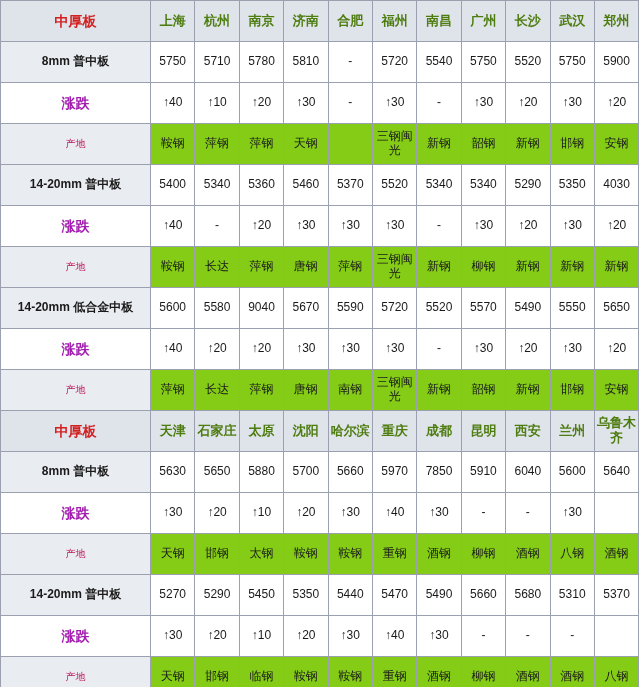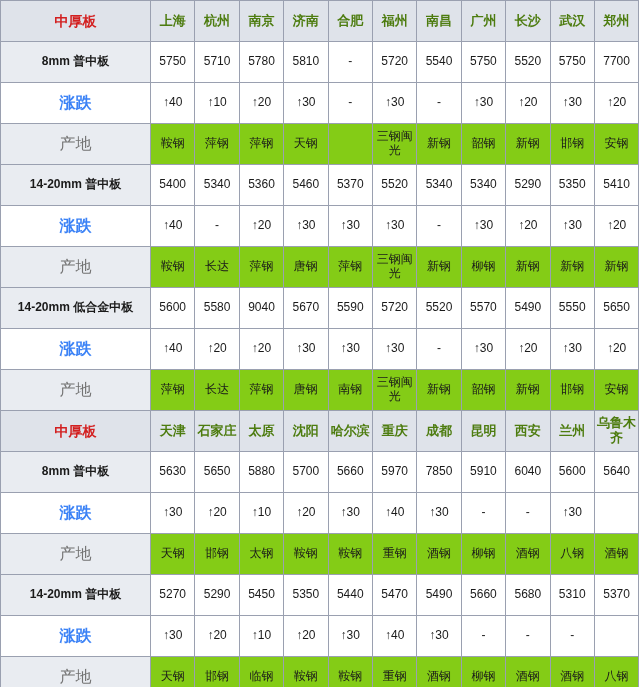--- a/index.html
+++ b/index.html
@@ -53,28 +53,28 @@
   }
   
   td.rowlabel {
     background: #e9ecf1;
     font-weight: bold;
     font-size: 14px;
     color: #111111;
   }
   td.rowlabel.sub {
     font-weight: normal;
-    font-size: 16px;
-    color: #737373;
+    font-size: 10px;
+    color: #be185d;
     margin-top: 48px;
   }
   td.rowlabel.chg {
     font-weight: bold;
-    font-size: 16px;
-    color: #3b82f6;
+    font-size: 14px;
+    color: #a21caf;
     margin-top: 26px;
   }
   td.val { background: #ffffff; font-size: 12.5px; }
   td.chg { background: #ffffff; color: #e60000; font-size: 12.5px; font-weight: normal; }
   td.origin { background: #84cc16; font-size: 11.5px; color: #222222; }
 
   
   .wm {
     position: absolute;
     z-index: 1;
@@ -187,21 +187,21 @@
           <td class="val">5750</td>
           <td class="val">5710</td>
           <td class="val">5780</td>
           <td class="val">5810</td>
           <td class="val">-</td>
           <td class="val">5720</td>
           <td class="val">5540</td>
           <td class="val">5750</td>
           <td class="val">5520</td>
           <td class="val">5750</td>
-          <td class="val">7700</td>
+          <td class="val">5900</td>
           <td class="val">5740</td>
         </tr>
         <tr>
           <td class="rowlabel chg">涨跌</td>
           <td class="chg">↑40</td>
           <td class="chg">↑10</td>
           <td class="chg">↑20</td>
           <td class="chg">↑30</td>
           <td class="chg">-</td>
           <td class="chg">↑30</td>
@@ -232,21 +232,21 @@
           <td class="val">5400</td>
           <td class="val">5340</td>
           <td class="val">5360</td>
           <td class="val">5460</td>
           <td class="val">5370</td>
           <td class="val">5520</td>
           <td class="val">5340</td>
           <td class="val">5340</td>
           <td class="val">5290</td>
           <td class="val">5350</td>
-          <td class="val">5410</td>
+          <td class="val">4030</td>
           <td class="val">5320</td>
         </tr>
         <tr>
           <td class="rowlabel chg">涨跌</td>
           <td class="chg">↑40</td>
           <td class="chg">-</td>
           <td class="chg">↑20</td>
           <td class="chg">↑30</td>
           <td class="chg">↑30</td>
           <td class="chg">↑30</td>

